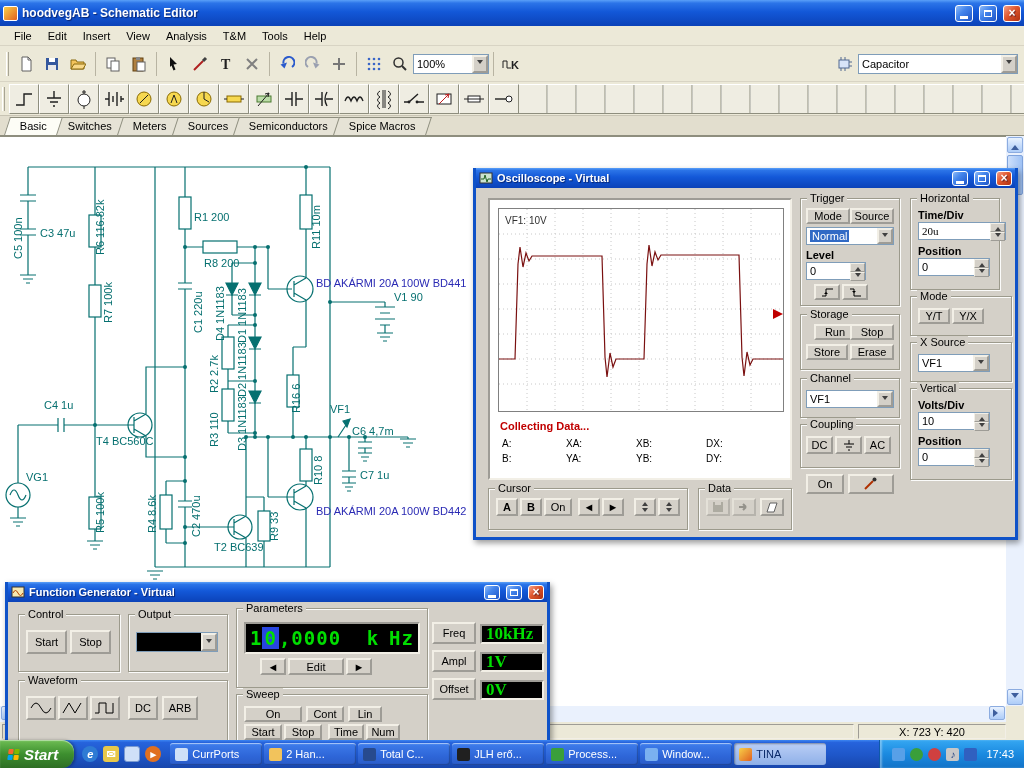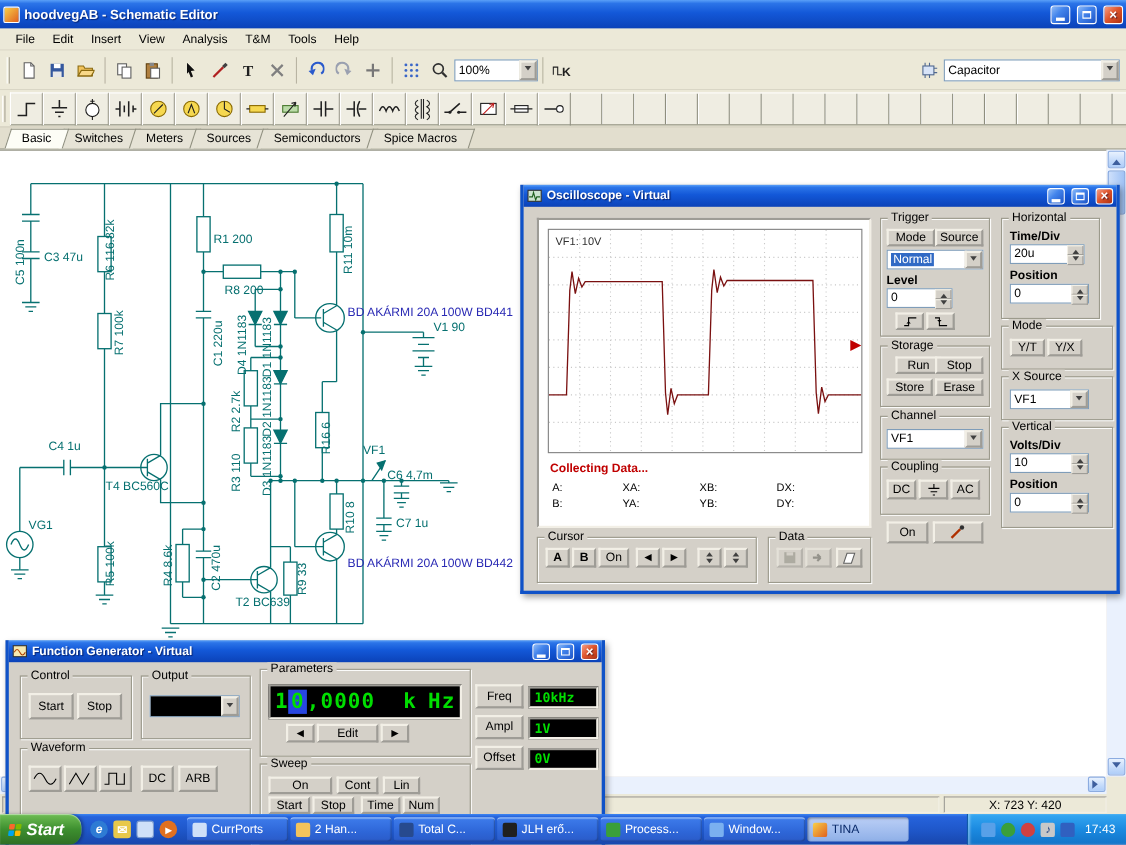--- a/index.html
+++ b/index.html
@@ -76,21 +76,21 @@
   
   #scope { left:473px; top:168px; width:545px; height:372px; z-index:5; }
   #scopewhite { left:12px; top:30px; width:304px; height:282px; background:#fff; border:2px inset #F2EFE6; }
   #plot { left:8px; top:8px; width:286px; height:204px; border:1px solid #808080; background:#fff; position:absolute; }
   .collect { color:#C00000; font-weight:bold; font-size:11px; }
   .rolbl { position:absolute; font-size:10px; color:#000; }
 
   
   #fngen { left:5px; top:582px; width:545px; height:190px; z-index:6; }
   .lcdbig { font-size:19px; letter-spacing:1px; }
-  .lcdsm  { font-size:12px; }
+  .lcdsm  { font-size:17px;font-family:Liberation Serif, serif; }
 
   
   #taskbar { left:0; top:740px; width:1024px; height:28px; z-index:10;
              background:linear-gradient(180deg,#3C85F2 0%,#2663DC 9%,#1E56C8 55%,#1846AC 100%);
              display:flex; align-items:center; }
   #startbtn { height:28px; padding:0 16px 0 8px; border-radius:0 12px 12px 0;
               background:linear-gradient(180deg,#6FBE54 0%,#3D8F2F 50%,#2E6E24 100%);
               color:#fff; font-style:italic; font-weight:bold; font-size:15px;
               display:flex; align-items:center; gap:5px; box-shadow:inset 0 1px 1px rgba(255,255,255,.5),2px 0 3px rgba(0,0,0,.3); flex:none; }
   .wlogo { display:grid; grid-template-columns:5px 5px; grid-gap:1px; transform:skewX(-8deg); }
@@ -676,21 +676,21 @@
       <svg width="16" height="14">
         <path d="M2,12 L10,4" stroke="#B03000" stroke-width="2"></path>
         <circle cx="11.5" cy="2.5" r="2" fill="#303030"></circle>
       </svg>
     </span>
 
   <div class="grp" style="left:434px;top:30px;width:90px;height:92px;">
     <span class="gt">Horizontal</span>
   </div>
   <span class="lbl" style="left:442px;top:41px;font-weight:bold;">Time/Div</span>
-  <span class="spin" style="left:442px;top:54px;width:68px;height:18px;">
+  <span class="spin" style="left:442px;top:54px;width:88px;height:18px;font-family:Liberation Serif, serif;">
     <span class="sv">20u</span>
     <span class="sbs">
         <span class="sb">
           <i class="tU" style="margin:0"></i>
         </span>
         <span class="sb">
           <i class="tD" style="margin:0"></i>
         </span>
       </span>
   </span>

